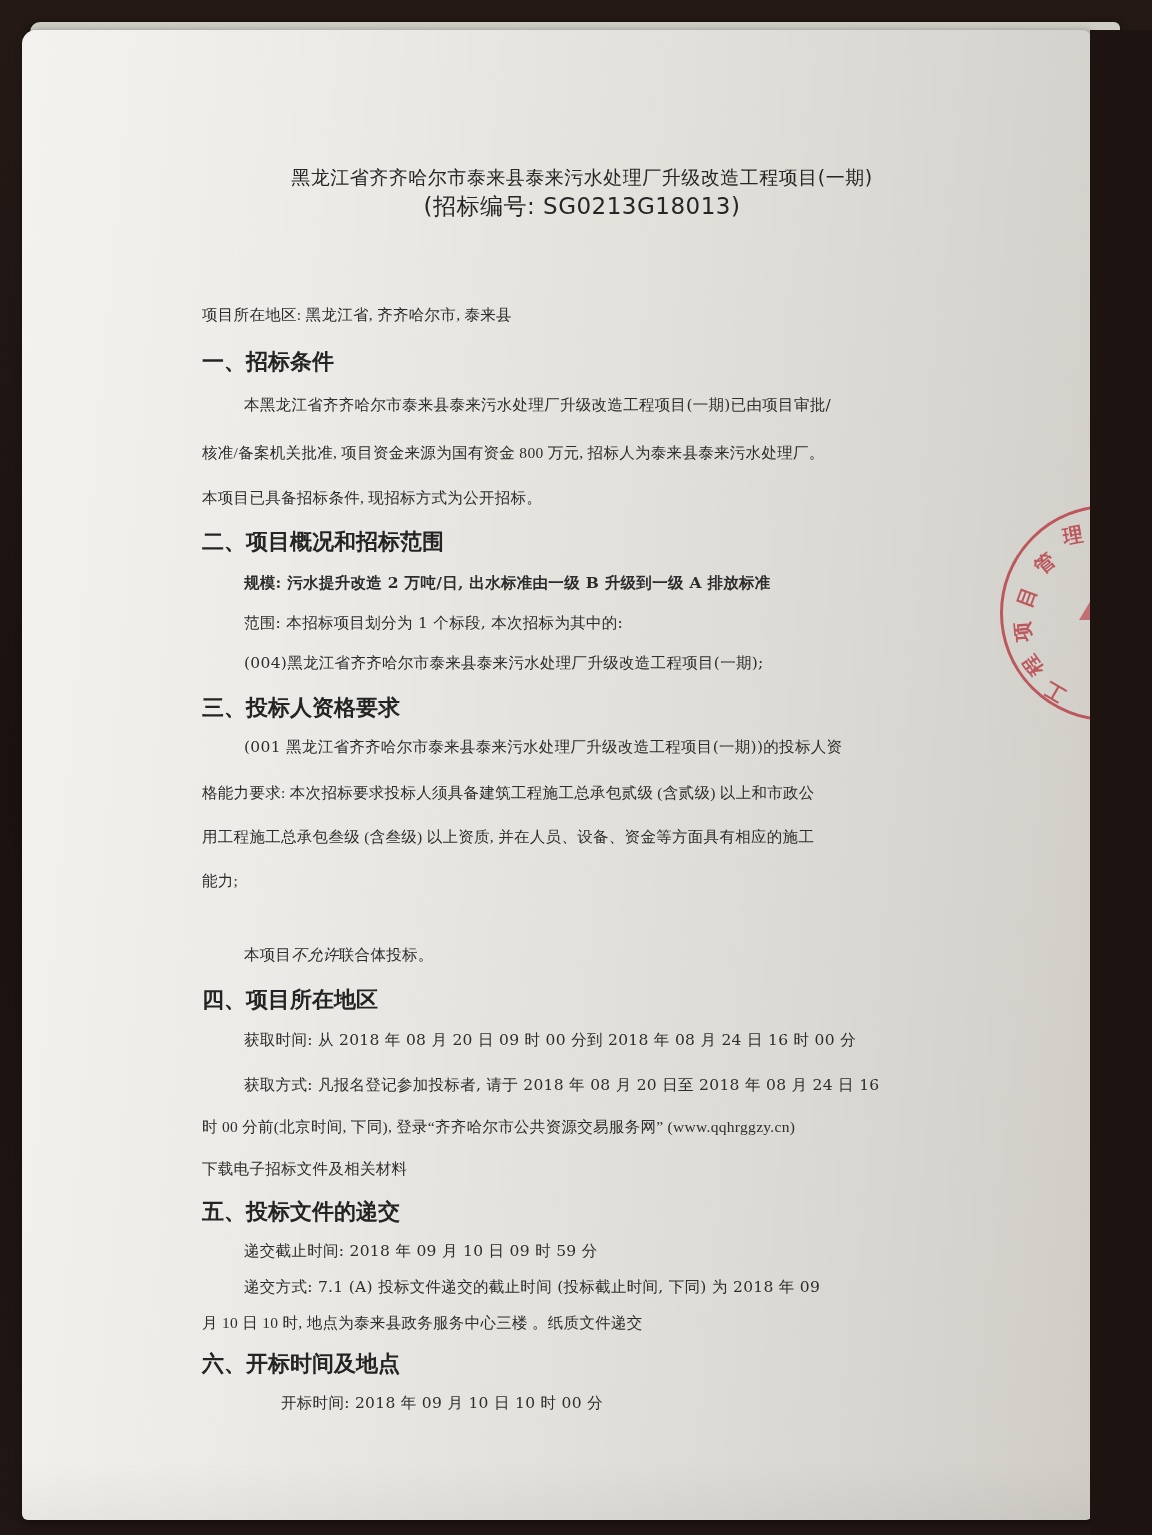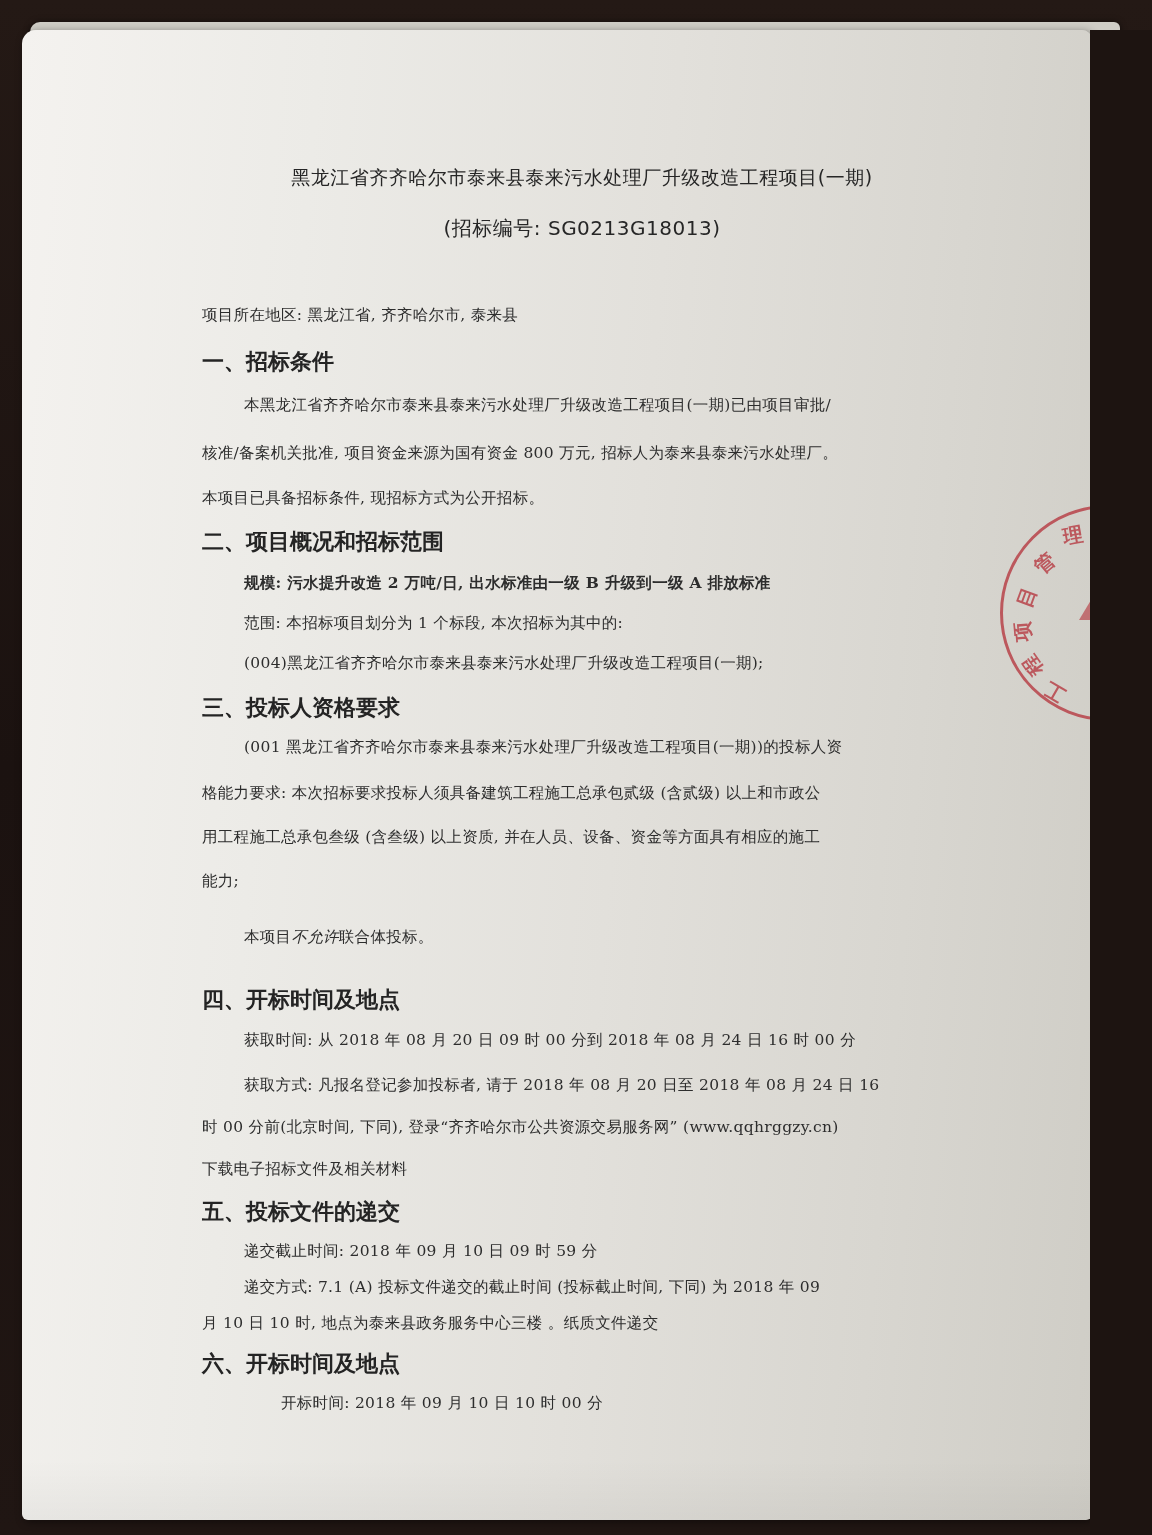--- a/index.html
+++ b/index.html
@@ -59,38 +59,38 @@
       font-family: "DejaVu Sans", "Liberation Sans", sans-serif;
       font-size: 19px;
       color: #262626;
       letter-spacing: 0.5px;
       margin: 0;
       position: absolute;
       left: -20px;
       width: 800px;
     }
     .title.t1 { top: 10px; }
-    .title.t2 { top: 60px; font-size: 20px; }
+    .title.t2 { top: 36px; font-size: 23px; }
     .line {
       position: absolute;
       font-size: 15.5px;
       white-space: nowrap;
       color: #2d2d2d;
       letter-spacing: 0.3px;
     }
     .heading {
       position: absolute;
       font-family: "DejaVu Sans", "Liberation Sans", sans-serif;
       font-size: 22px;
       font-weight: bold;
       color: #242424;
       white-space: nowrap;
     }
     .indent { left: 42px; text-align: right; }
-    .flush { left: 0; }
+    .flush { left: 0; font-family: Liberation Serif, serif; }
     .italic { font-style: italic; }
     .seal {
       position: absolute;
       left: 1000px;
       top: 505px;
       width: 210px;
       height: 210px;
       border: 3px solid #b8434a;
       border-radius: 50%;
       opacity: 0.85;
@@ -152,25 +152,25 @@
     <div class="heading flush" style="top:372px;">二、项目概况和招标范围</div>
     <div class="line indent" style="top:418px;font-weight:bold;">规模: 污水提升改造 2 万吨/日, 出水标准由一级 B 升级到一级 A 排放标准</div>
     <div class="line indent" style="top:458px;">范围: 本招标项目划分为 1 个标段, 本次招标为其中的:</div>
     <div class="line indent" style="top:498px;">(004)黑龙江省齐齐哈尔市泰来县泰来污水处理厂升级改造工程项目(一期);</div>
 
     <div class="heading flush" style="top:538px;">三、投标人资格要求</div>
     <div class="line indent" style="top:582px;">(001 黑龙江省齐齐哈尔市泰来县泰来污水处理厂升级改造工程项目(一期))的投标人资</div>
     <div class="line flush" style="top:628px;text-align:right;">格能力要求: 本次招标要求投标人须具备建筑工程施工总承包贰级 (含贰级) 以上和市政公</div>
     <div class="line flush" style="top:672px;">用工程施工总承包叁级 (含叁级) 以上资质, 并在人员、设备、资金等方面具有相应的施工</div>
     <div class="line flush" style="top:716px;">能力;</div>
-    <div class="line indent" style="top:772px;font-family:Liberation Mono, monospace;">
+    <div class="line indent" style="top:790px;font-family:Liberation Mono, monospace;">
       <span>本项目</span><span class="italic">不允许</span><span>联合体投标。</span>
     </div>
 
-    <div class="heading flush" style="top:830px;">四、开标时间及地点</div>
+    <div class="heading flush" style="top:830px;">四、项目所在地区</div>
     <div class="line indent" style="top:875px;">获取时间: 从 2018 年 08 月 20 日 09 时 00 分到 2018 年 08 月 24 日 16 时 00 分</div>
     <div class="line indent" style="top:920px;">获取方式: 凡报名登记参加投标者, 请于 2018 年 08 月 20 日至 2018 年 08 月 24 日 16</div>
     <div class="line flush" style="top:962px;">时 00 分前(北京时间, 下同), 登录“齐齐哈尔市公共资源交易服务网” (www.qqhrggzy.cn)</div>
     <div class="line flush" style="top:1004px;">下载电子招标文件及相关材料</div>
 
     <div class="heading flush" style="top:1042px;">五、投标文件的递交</div>
     <div class="line indent" style="top:1086px;">递交截止时间: 2018 年 09 月 10 日 09 时 59 分</div>
     <div class="line indent" style="top:1122px;">递交方式: 7.1 (A) 投标文件递交的截止时间 (投标截止时间, 下同) 为 2018 年 09</div>
     <div class="line flush" style="top:1158px;">月 10 日 10 时, 地点为泰来县政务服务中心三楼 。纸质文件递交</div>
 

